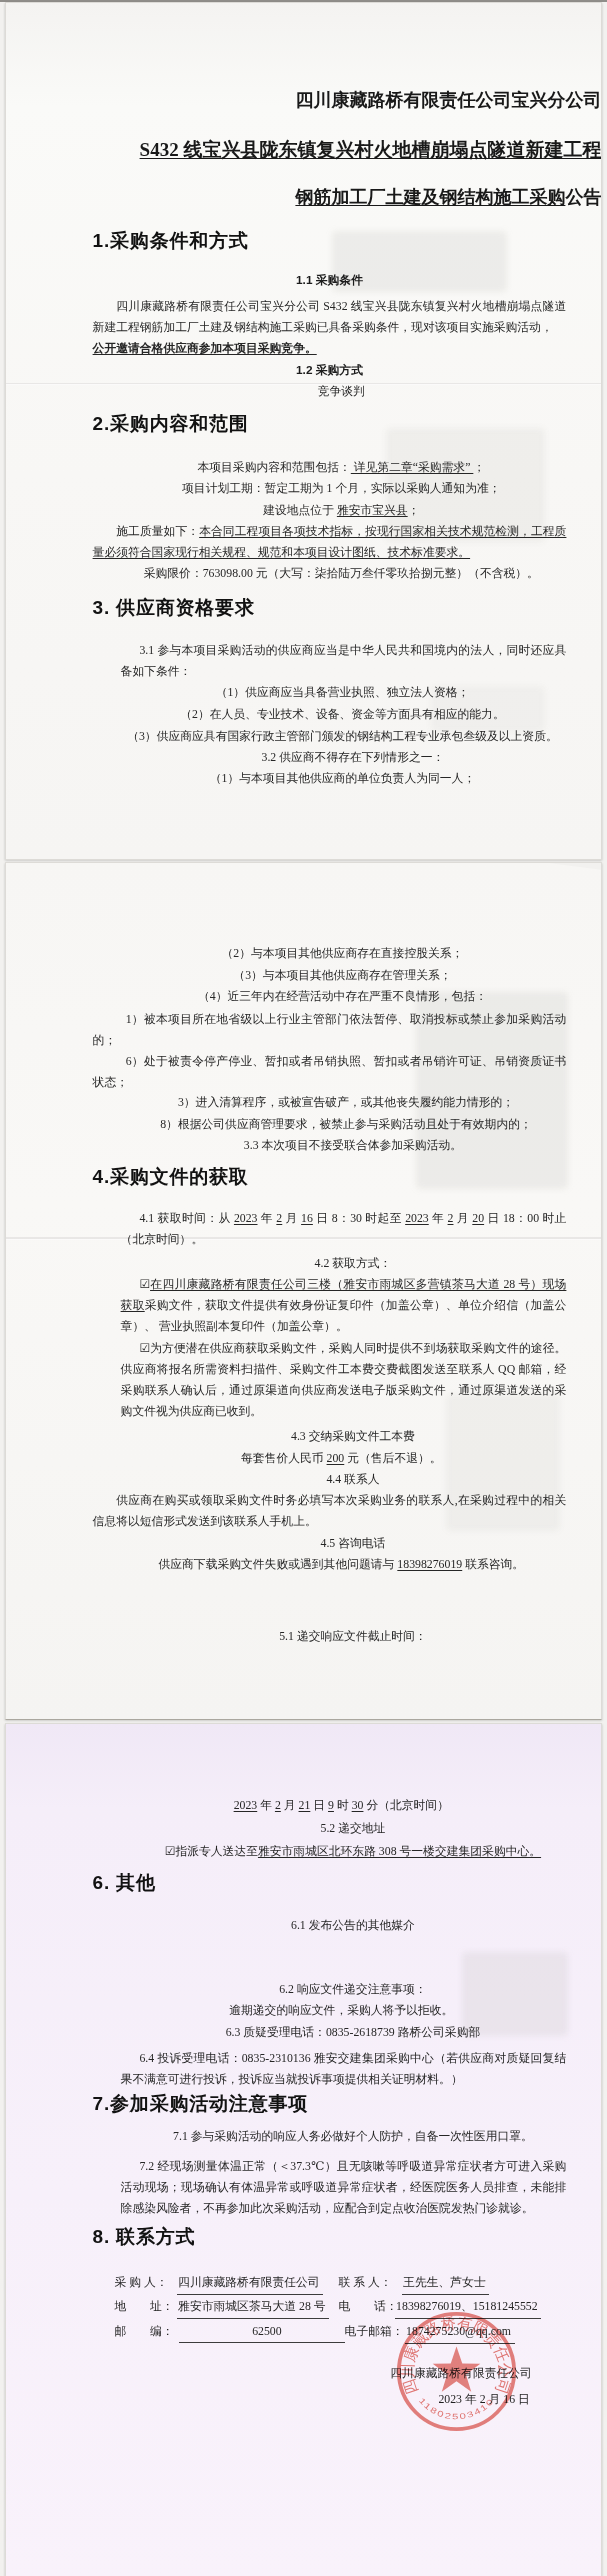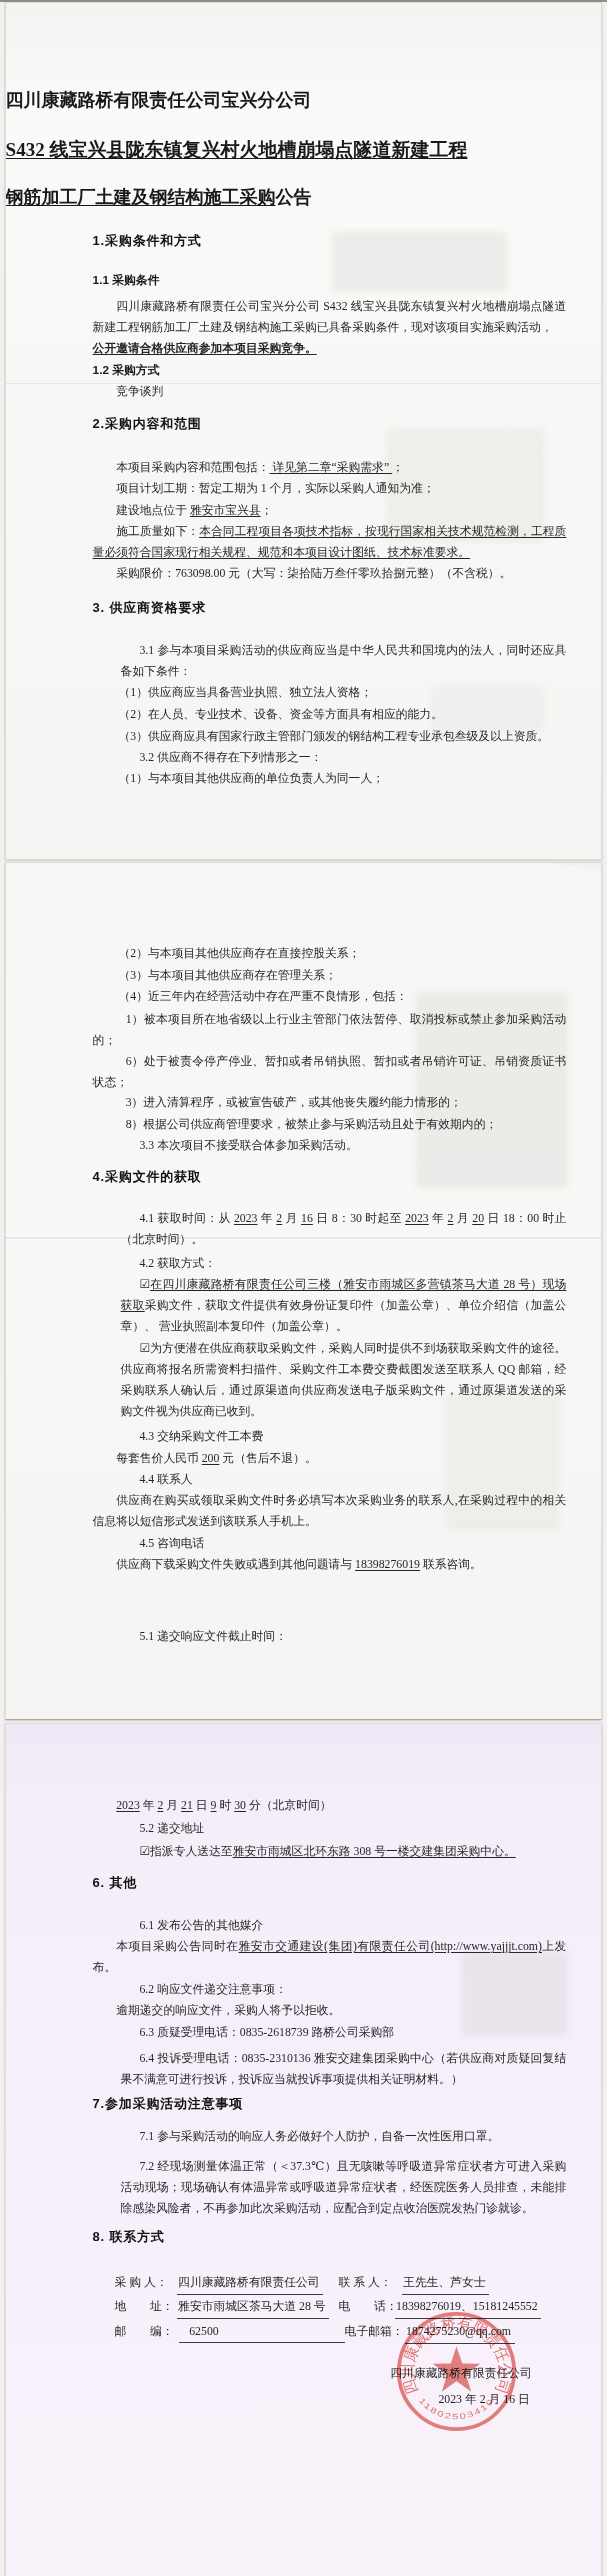--- a/index.html
+++ b/index.html
@@ -6,24 +6,24 @@
   body{width:607px;height:2576px;position:relative;background:#f2f1ef;
        font-family:"Liberation Serif","DejaVu Serif",serif;}
   .page{position:absolute;left:4.6px;right:4.6px;box-shadow:0 0.8px 2.3px rgba(0,0,0,.22);
         border:0.8px solid #dddbd7;overflow:hidden;}
   #page1{top:1.5px;height:856px;background:linear-gradient(180deg,#f4f3f1 0%,#fafaf8 12%,#f8f7f5 55%,#f6f5f3 100%);}
   #page2{top:862px;height:856px;background:linear-gradient(180deg,#f7f6f4 0%,#f9f8f6 40%,#f5f4f2 100%);border-bottom:1.5px solid #aaa79f;}
   #page3{top:1723px;height:853px;background:linear-gradient(180deg,#f0e8f6 0%,#f5eef9 10%,#f7f0fa 55%,#f9f2fb 100%);border-bottom:1.5px solid #d3c6dd;}
   .t{position:absolute;}
   .body{font:11.8px/21px "Liberation Serif","DejaVu Serif",serif;color:#262626;
         left:87px;right:35px;text-align:justify;}
-  .single{text-align:left;}
-  .ttl{left:0;right:0;text-align:left;font-weight:700;color:#191919;}
+  .single{text-align:center;}
+  .ttl{left:0;right:0;text-align:right;font-weight:700;color:#191919;}
   .hsec{font-family:"Liberation Sans","DejaVu Sans",sans-serif;font-weight:700;
-        font-size:13px;line-height:20px;color:#121212;left:87px;right:34px;letter-spacing:0.8px;text-align:left;}
+        font-size:19px;line-height:20px;color:#121212;left:87px;right:34px;letter-spacing:0.8px;text-align:left;}
   .hsub{font-family:"Liberation Sans","DejaVu Sans",sans-serif;font-weight:700;
         font-size:11.8px;color:#1c1c1c;}
   .u{text-decoration:underline;text-underline-offset:2.3px;text-decoration-thickness:0.8px;}
   .ublock{display:block;text-indent:0;font-weight:bold;}
   .in2{text-indent:2em;} .in16{text-indent:1.6em;margin-left:28px;} .in22{text-indent:2.2em;} .in28{text-indent:2.8em;}
   .chk{font-family:"DejaVu Sans",sans-serif;}
   .lbl{position:absolute;white-space:nowrap;}
   .uv{border-bottom:0.8px solid #3c3c3c;padding:0 3.8px 0.8px 1.5px;white-space:nowrap;}
   .zipline{display:inline-block;width:166px;border-bottom:0.8px solid #3c3c3c;text-indent:10.6px;}
   .seam{position:absolute;left:0;right:0;height:1.5px;background:rgba(120,118,112,.12);
@@ -104,21 +104,20 @@
 
 <div class="page" id="page3">
   <div class="ghost" style="top:228px;left:456px;width:106px;height:84px"></div>
 
   <div class="t body single in2" style="top:71px"><span class="u">2023</span><span> 年 </span><span class="u">2</span><span> 月 </span><span class="u">21</span><span> 日 </span><span class="u">9</span><span> 时 </span><span class="u">30</span><span> 分（北京时间）</span></div>
   <div class="t body single in16" style="top:94px">5.2 递交地址</div>
   <div class="t body single in16" style="top:117px"><span class="chk">☑</span><span>指派专人送达至</span><span class="u">雅安市雨城区北环东路 308 号一楼交建集团采购中心。</span></div>
 
   <div class="t hsec" style="top:149px">6. 其他</div>
   <div class="t body single in16" style="top:191px">6.1 发布公告的其他媒介</div>
-  <div class="t body in2" style="top:212px"><span>本项目采购公告同时在</span><span class="u">雅安市交通建设(集团)有限责任公司(http://www.yajjjt.com)</span><span>上发布。</span></div>
   <div class="t body single in16" style="top:255px">6.2 响应文件递交注意事项：</div>
   <div class="t body single in2" style="top:276px">逾期递交的响应文件，采购人将予以拒收。</div>
   <div class="t body single in16" style="top:298px">6.3 质疑受理电话：0835-2618739 路桥公司采购部</div>
   <div class="t body in16" style="top:324px">6.4 投诉受理电话：0835-2310136 雅安交建集团采购中心（若供应商对质疑回复结果不满意可进行投诉，投诉应当就投诉事项提供相关证明材料。）</div>
 
   <div class="t hsec" style="top:370px">7.参加采购活动注意事项</div>
   <div class="t body single in16" style="top:402px">7.1 参与采购活动的响应人务必做好个人防护，自备一次性医用口罩。</div>
   <div class="t body in16" style="top:432px">7.2 经现场测量体温正常（＜37.3℃）且无咳嗽等呼吸道异常症状者方可进入采购活动现场；现场确认有体温异常或呼吸道异常症状者，经医院医务人员排查，未能排除感染风险者，不再参加此次采购活动，应配合到定点收治医院发热门诊就诊。</div>
 
   <div class="t hsec" style="top:503px">8. 联系方式</div>

